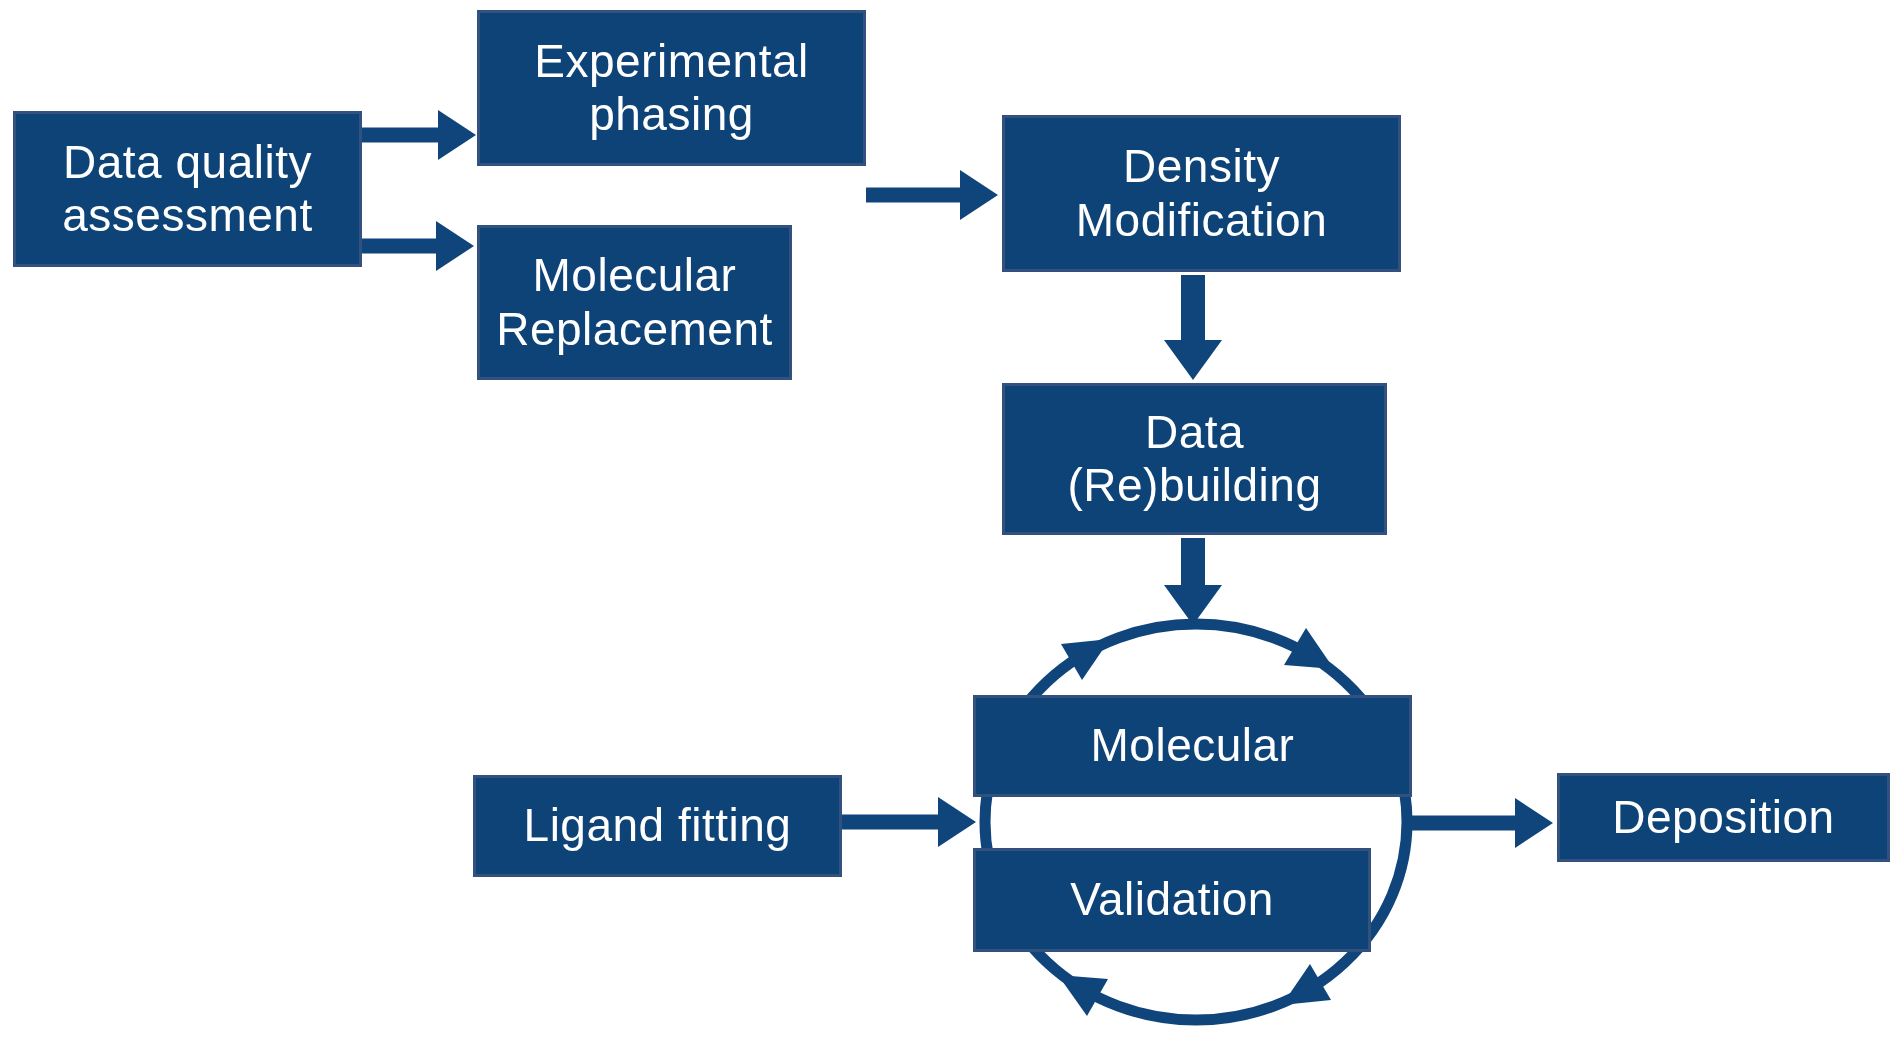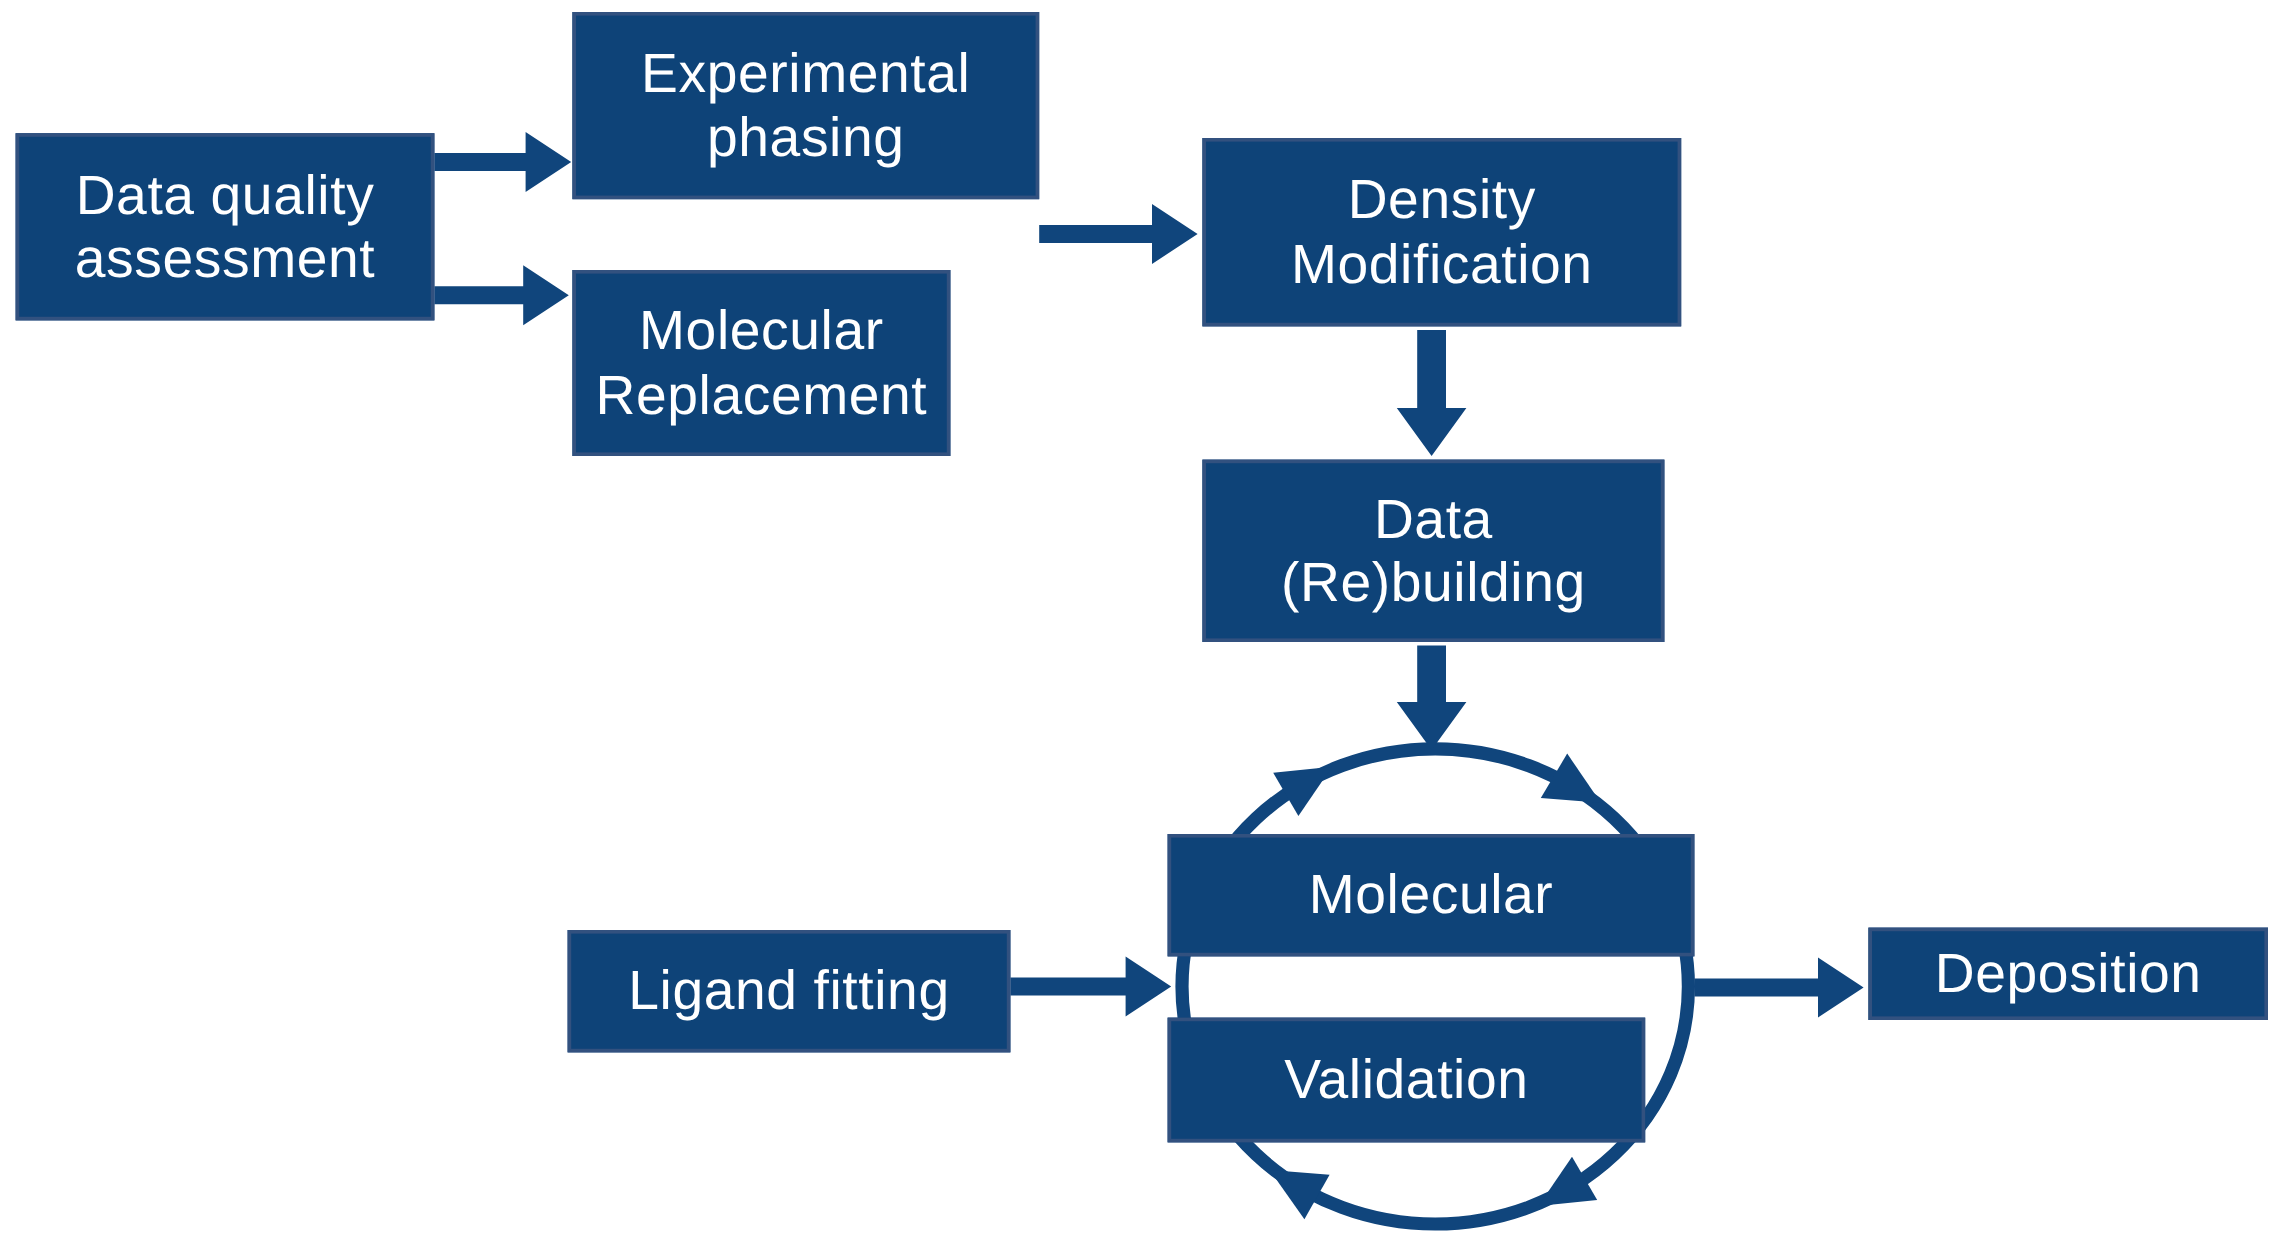--- a/index.html
+++ b/index.html
@@ -89,15 +89,15 @@
 
   <div class="box" style="left:1002px; top:383px; width:385px; height:152px;">Data
 (Re)building</div>
 
   <div class="box" style="left:973px; top:695px; width:439px; height:102px;">Molecular</div>
 
   <div class="box" style="left:973px; top:848px; width:398px; height:104px;">Validation</div>
 
   <div class="box" style="left:473px; top:775px; width:369px; height:102px;">Ligand fitting</div>
 
-  <div class="box" style="left:1557px; top:773px; width:333px; height:77px;">Deposition</div>
+  <div class="box" style="left:1557px; top:773px; width:333px; height:89px;">Deposition</div>
 
 </div>
 
 </body></html>

